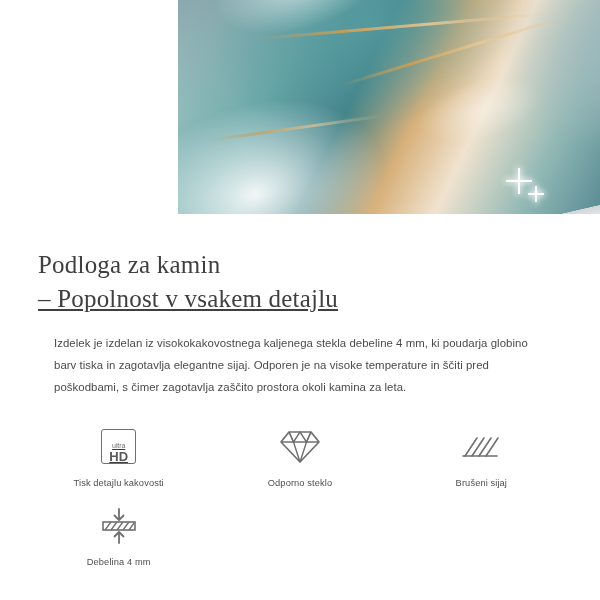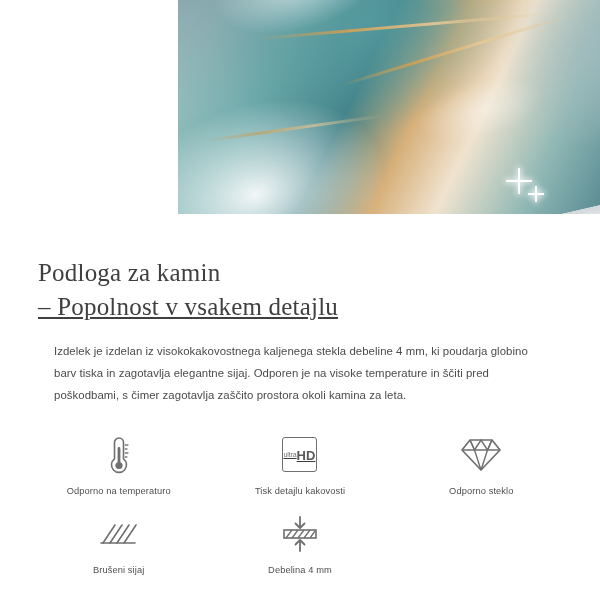--- a/index.html
+++ b/index.html
@@ -114,21 +114,21 @@
   
   .content {
     padding: 26px 38px 0 38px;
   }
   .headline {
     font-family: "Liberation Serif", serif;
     font-size: 25px;
     line-height: 1.34;
     font-weight: 400;
     color: #3f3f3f;
-    margin: 8px 0 18px 0;
+    margin: 0 0 18px 0;
     letter-spacing: 0.2px;
   }
   .headline .l2 { display: block; text-decoration: underline; }
 
   .body-copy {
     font-size: 11.4px;
     line-height: 1.92;
     color: #4a4a4a;
     margin: 16px;
     max-width: 525px;
@@ -162,23 +162,23 @@
     text-align: center;
     letter-spacing: 0.1px;
   }
 
   .ultrahd-box {
     border: 1.6px solid #6f6f6f;
     border-radius: 3px;
     width: 33px;
     height: 33px;
     display: flex;
-    flex-direction: row;
+    flex-direction: column;
     align-items: center;
-    justify-content: flex-start;
+    justify-content: flex-end;
     line-height: 1;
     text-decoration: underline;
   }
   .ultrahd-box .u1 {
     font-size: 7px;
     color: #6f6f6f;
     letter-spacing: -0.1px;
   }
   .ultrahd-box .u2 {
     font-size: 13px;
@@ -211,34 +211,20 @@
   <div class="content">
     <h1 class="headline">
       <span class="l1">Podloga za kamin</span>
       <span class="l2">– Popolnost v vsakem detajlu</span>
     </h1>
     <p class="body-copy">Izdelek je izdelan iz visokokakovostnega kaljenega stekla debeline 4 mm, ki poudarja globino barv tiska in zagotavlja elegantne sijaj. Odporen je na visoke temperature in ščiti pred poškodbami, s čimer zagotavlja zaščito prostora okoli kamina za leta.</p>
   </div>
 
   <div class="features">
 
-    <div class="feature">
-      <div class="glyph">
-        <svg width="26" height="42" viewBox="0 0 26 42">
-          <path d="M13 4 a4.5 4.5 0 0 1 4.5 4.5 v16.4 a7.5 7.5 0 1 1 -9 0 V8.5 A4.5 4.5 0 0 1 13 4 z" fill="none" stroke="#6f6f6f" stroke-width="1.6"></path>
-          <circle cx="13" cy="31.5" r="3.6" fill="#6f6f6f"></circle>
-          <rect x="11.6" y="13" width="2.8" height="16" rx="1.4" fill="#6f6f6f"></rect>
-          <line x1="18.8" y1="11" x2="22.4" y2="11" stroke="#6f6f6f" stroke-width="1.4"></line>
-          <line x1="18.8" y1="15" x2="21.4" y2="15" stroke="#6f6f6f" stroke-width="1.4"></line>
-          <line x1="18.8" y1="19" x2="22.4" y2="19" stroke="#6f6f6f" stroke-width="1.4"></line>
-          <line x1="18.8" y1="23" x2="21.4" y2="23" stroke="#6f6f6f" stroke-width="1.4"></line>
-        </svg>
-      </div>
-      <div class="caption">Odporno na temperaturo</div>
-    </div>
 
     <div class="feature">
       <div class="glyph">
         <div class="ultrahd-box">
           <span class="u1">ultra</span>
           <span class="u2">HD</span>
         </div>
       </div>
       <div class="caption">Tisk detajlu kakovosti</div>
     </div>

